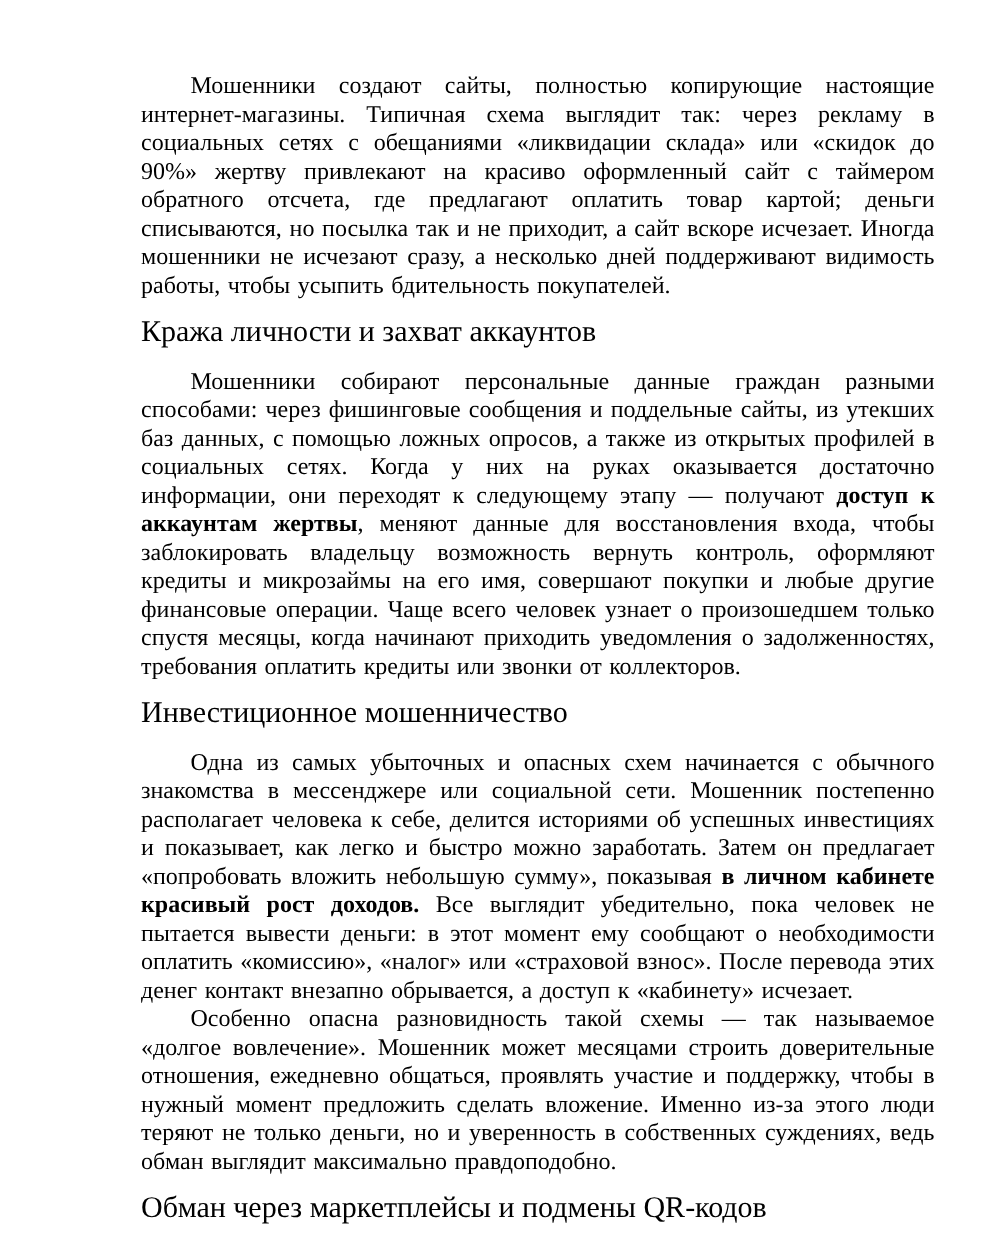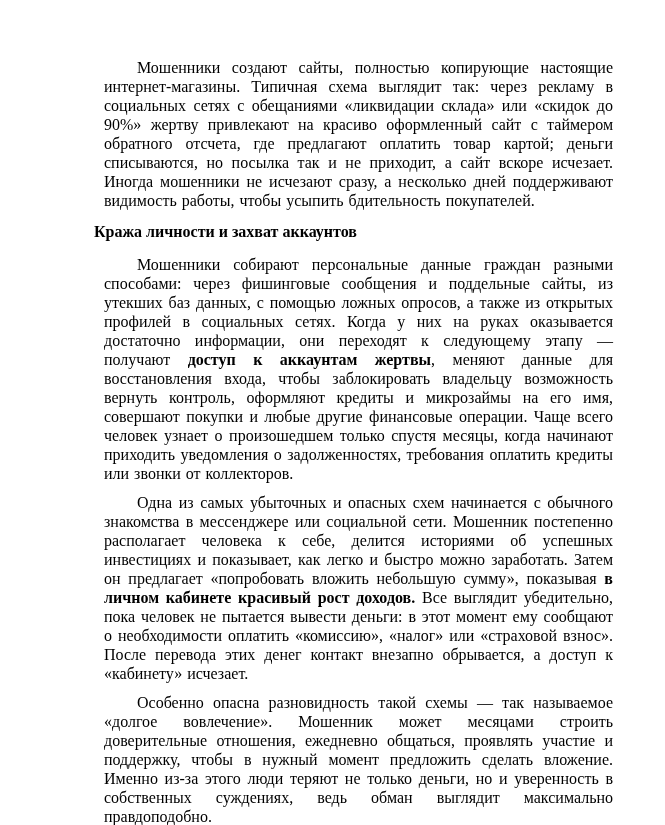--- a/index.html
+++ b/index.html
@@ -19,41 +19,43 @@
     padding: 48px 42px 0 94px;
     background: #ffffff;
     color: #000000;
     font-family: "Liberation Serif", "DejaVu Serif", serif;
     font-size: 16px;
     line-height: 19px;
     -webkit-hyphens: none;
     hyphens: none;
   }
   .para {
-    margin: 10px;
+    margin: 0;
     text-align: justify;
     text-indent: 33px;
     word-spacing: 1px;
   }
   .heading {
     margin: 12px 0 14px 0;
     padding: 0;
-    font-size: 16px;
-    font-weight: bold;
+    font-size: 20px;
+    font-weight: normal;
     text-align: left;
     text-indent: 0;
     line-height: 19px;
   }
   .run-b { font-weight: bold; }
   .run-i { }
 </style>
 </head>
 <body>
 
 <div class="page">
   <div>
       <p class="para"><span>Мошенники создают сайты, полностью копирующие настоящие интернет-магазины. Типичная схема выглядит так: через рекламу в социальных сетях с обещаниями «ликвидации склада» или «скидок до 90%» жертву привлекают на красиво оформленный сайт с таймером обратного отсчета, где предлагают оплатить товар картой; деньги списываются, но посылка так и не приходит, а сайт вскоре исчезает. Иногда мошенники не исчезают сразу, а несколько дней поддерживают видимость работы, чтобы усыпить бдительность покупателей.</span></p>
       <h2 class="heading"><span>Кража личности и захват аккаунтов</span></h2>
       <p class="para"><span>Мошенники собирают персональные данные граждан разными способами: через фишинговые сообщения и поддельные сайты, из утекших баз данных, с помощью ложных опросов, а также из открытых профилей в социальных сетях. Когда у них на руках оказывается достаточно информации, они переходят к следующему этапу — получают </span><span class="run-b">доступ к аккаунтам жертвы</span><span>, меняют данные для восстановления входа, чтобы заблокировать владельцу возможность вернуть контроль, оформляют кредиты и микрозаймы на его имя, совершают покупки и любые другие финансовые операции. Чаще всего человек узнает о произошедшем только спустя месяцы, когда начинают приходить уведомления о задолженностях, требования оплатить кредиты или звонки от коллекторов.</span></p>
+      <h2 class="heading"><span>Инвестиционное мошенничество</span></h2>
       <p class="para"><span>Одна из самых убыточных и опасных схем начинается с обычного знакомства в мессенджере или социальной сети. Мошенник постепенно располагает человека к себе, делится историями об успешных инвестициях и показывает, как легко и быстро можно заработать. Затем он предлагает </span><span class="run-i">«попробовать вложить небольшую сумму»</span><span>, показывая </span><span class="run-b">в личном кабинете красивый рост доходов.</span><span> Все выглядит убедительно, пока человек не пытается вывести деньги: в этот момент ему сообщают о необходимости оплатить «комиссию», «налог» или «страховой взнос». После перевода этих денег контакт внезапно обрывается, а доступ к «кабинету» исчезает.</span></p>
       <p class="para"><span>Особенно опасна разновидность такой схемы — так называемое «долгое вовлечение». Мошенник может месяцами строить доверительные отношения, ежедневно общаться, проявлять участие и поддержку, чтобы в нужный момент предложить сделать вложение. Именно из-за этого люди теряют не только деньги, но и уверенность в собственных суждениях, ведь обман выглядит максимально правдоподобно.</span></p>
+      <h2 class="heading"><span>Обман через маркетплейсы и подмены QR-кодов</span></h2>
     </div>
 </div>
 
 </body></html>

